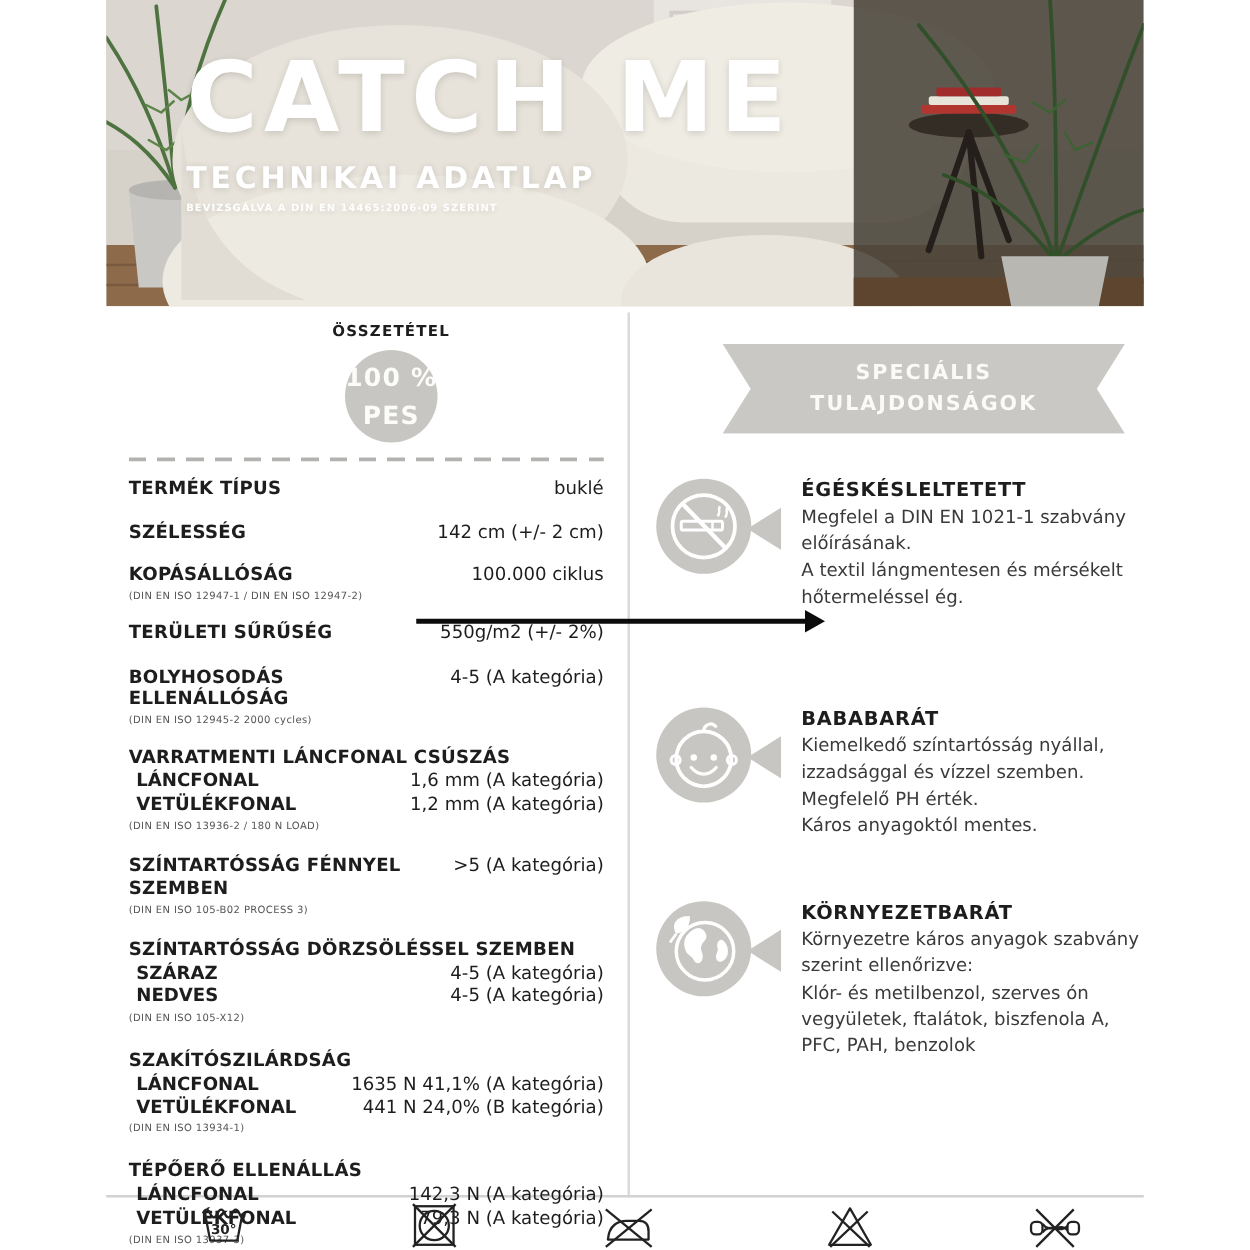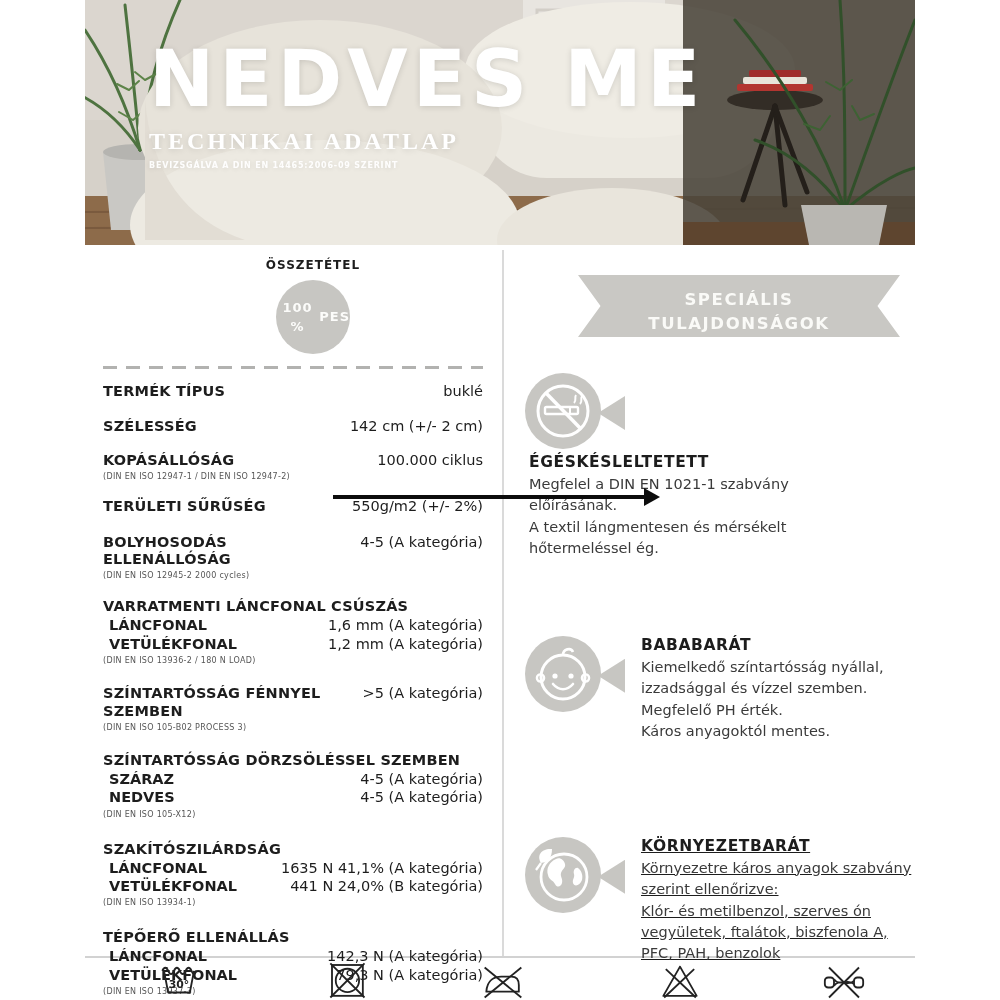--- a/index.html
+++ b/index.html
@@ -4,34 +4,34 @@
 <style>
   html,body{margin:0;padding:0;background:#ffffff;}
   .sheet{position:relative;width:1000px;height:1000px;background:#fff;overflow:hidden;
          font-family:"DejaVu Sans","Liberation Sans",sans-serif;color:#1d1d1d;}
 
   
   .hero{position:absolute;left:85px;top:0;width:830px;height:245px;overflow:hidden;background:#d5d0c8;}
   .hero svg{position:absolute;left:0;top:0;}
   .hero-text{position:absolute;left:64px;top:40px;z-index:5;color:#fff;text-shadow:0 1px 6px rgba(0,0,0,.14);}
   .hero-title{font-size:78px;font-weight:800;letter-spacing:5px;line-height:1;white-space:nowrap;}
-  .hero-sub{font-size:24px;font-weight:700;letter-spacing:3px;margin-top:10px;white-space:nowrap;font-family:Liberation Serif, serif;}
+  .hero-sub{font-size:24px;font-weight:700;letter-spacing:3px;margin-top:10px;white-space:nowrap;}
   .hero-note{font-size:8px;font-weight:700;letter-spacing:0.8px;margin-top:6px;white-space:nowrap;opacity:.95;}
 
   
   .v-divider{position:absolute;left:502px;top:250px;width:2px;height:708px;background:#dadada;}
   .left-col{position:absolute;left:85px;top:245px;width:418px;padding:0 20px 0 18px;box-sizing:border-box;}
   .right-col{position:absolute;left:503px;top:245px;width:412px;box-sizing:border-box;}
 
   
   .composition{width:190px;margin:13px 0 0 115px;text-align:center;}
   .comp-heading{font-size:12px;font-weight:800;letter-spacing:1px;text-align:center;}
   .badge{width:74px;height:74px;border-radius:50%;background:#c7c6c2;margin:8px auto 0;
-         display:flex;align-items:center;justify-content:center;
-         color:#fcfcfa;font-weight:700;font-size:13px;line-height:1.5;letter-spacing:1px;}
+         display:flex;flex-direction:column;align-items:center;justify-content:center;
+         color:#fcfcfa;font-weight:700;font-size:20px;line-height:1.5;letter-spacing:1px;}
   .dashed-divider{margin-top:12px;height:3px;
      background:repeating-linear-gradient(90deg,#b2b2b0 0 14px,transparent 14px 23px);}
 
   
   .spec-row{display:flex;justify-content:space-between;align-items:flex-start;}
   .spec-left{max-width:235px;}
   .spec-label{font-size:14.5px;font-weight:700;line-height:1.2;letter-spacing:.2px;max-width:235px;}
   .spec-value{font-size:14.5px;font-weight:400;text-align:right;line-height:1.2;white-space:nowrap;}
   .spec-std{font-size:8px;color:#555;margin-top:3px;letter-spacing:.3px;font-weight:400;}
   .group-title{font-size:14.5px;font-weight:700;letter-spacing:.2px;margin-bottom:3px;}
@@ -39,26 +39,26 @@
   .sub-label{font-size:14.5px;font-weight:700;padding-left:6px;}
   .mt14{margin-top:14px;} .mt16{margin-top:16px;} .mt17{margin-top:17px;}
   .mt18{margin-top:18px;} .mt20{margin-top:20px;} .mt22{margin-top:22px;}
 
   
   .density-arrow{position:absolute;left:333px;top:495px;width:312px;height:4px;background:#0c0c0c;z-index:6;}
   .density-arrow .head{position:absolute;right:-15px;top:-7px;width:0;height:0;
       border-left:16px solid #0c0c0c;border-top:9px solid transparent;border-bottom:9px solid transparent;}
 
   
-  .ribbon{margin:30px 0 0 75px;width:322px;height:62px;background:#c9c8c4;
+  .ribbon{margin:30px 0 0 75px;width:322px;height:72px;background:#c9c8c4;
       clip-path:polygon(0 0,100% 0,93% 50%,100% 100%,0 100%,7% 50%);
-      display:flex;flex-direction:column;align-items:center;justify-content:flex-end;
+      display:flex;flex-direction:column;align-items:center;justify-content:center;
       color:#fafaf7;font-size:16.5px;font-weight:700;letter-spacing:1.6px;line-height:1.5;}
   .feature{display:flex;margin-left:22px;}
-  .f1{margin-top:36px;flex-direction:column;} .f2{margin-top:76px;} .f3{margin-top:94px;text-decoration:underline;}
+  .f1{margin-top:36px;} .f2{margin-top:76px;} .f3{margin-top:48px;}
   .f-iconwrap{position:relative;width:112px;height:80px;flex:none;}
   .f-circle{position:absolute;left:0;top:0;width:76px;height:76px;border-radius:50%;background:#c7c6c2;
             display:flex;align-items:center;justify-content:center;}
   .f-tail{position:absolute;left:73px;top:23px;width:27px;height:34px;background:#c7c6c2;
           clip-path:polygon(0 50%,100% 0,100% 100%);}
   .f-text{width:276px;margin-left:4px;}
   .f-title{font-size:15.5px;font-weight:800;letter-spacing:.6px;margin-bottom:3px;}
   .f-body{font-size:14.5px;color:#3a3a3a;line-height:1.48;white-space:pre-line;}
 
   
@@ -130,21 +130,21 @@
         <path d="M760 210 C730 170 700 150 670 140"></path>
         <path d="M760 210 C795 180 820 170 830 168"></path>
       </g>
       <g stroke="#3d6233" stroke-width="2" fill="none" stroke-linecap="round">
         <path d="M735 130 l-16 -6 M735 130 l10 -14 M755 90 l-14 -8 M755 90 l12 -10 M775 120 l-8 -14 M775 120 l14 -6"></path>
       </g>
 
       <path d="M716 205 h86 l-8 40 h-70 Z" fill="#b9b7b2"></path>
     </svg>
     <div class="hero-text">
-      <div class="hero-title">NEDVES ME</div>
+      <div class="hero-title">CATCH ME</div>
       <div class="hero-sub">TECHNIKAI ADATLAP</div>
       <div class="hero-note">BEVIZSGÁLVA A DIN EN 14465:2006-09 SZERINT</div>
     </div>
   </header>
 
   <div class="v-divider"></div>
   <div class="density-arrow">
       <span class="head"></span>
     </div>
   <div class="footer-line"></div>

